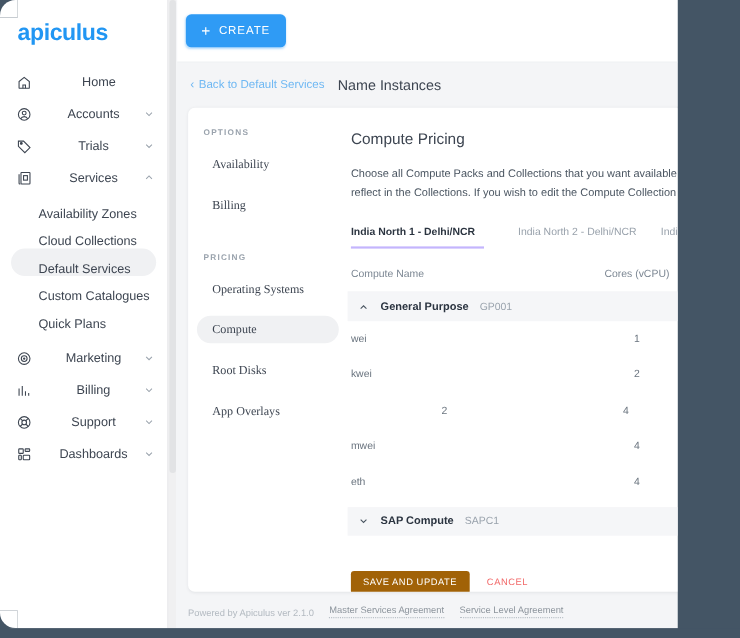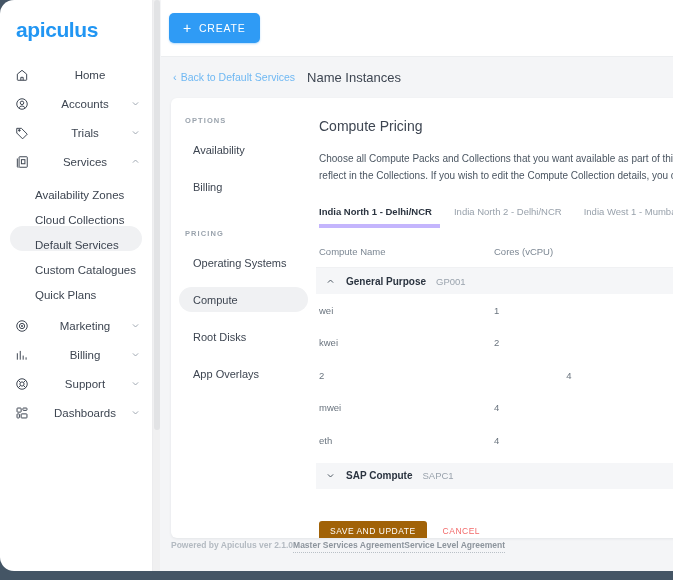--- a/index.html
+++ b/index.html
@@ -14,21 +14,21 @@
 
   
   #frame {
     position: absolute; inset: 0;
     background: #445565;
     overflow: hidden;
   }
   #screen {
     position: absolute;
     left: 0; top: 0;
-    width: 673px; height: 572px;
+    width: 616px; height: 572px;
     background: #f4f5f7;
     border-top-left-radius: 14px;
     border-bottom-left-radius: 14px;
     overflow: hidden;
   }
 
   
   #sidebar {
     position: absolute; left: 0; top: 0;
     width: 152px; height: 572px;
@@ -178,20 +178,21 @@
   .opt-item {
     height: 25px;
     display: flex; align-items: center;
     margin: 12px 8px;
     padding-left: 14px;
     font-size: 11px;
     color: #3d4551;
     border-radius: 13px;
     cursor: pointer;
     white-space: nowrap;
+    font-family: Liberation Serif, serif;
   }
   .opt-item.active { background: #f0f1f3; }
   .opt-gap { height: 18px; }
 
   #pricing-panel {
     position: absolute;
     left: 145px; top: 0;
     right: 0; height: 440px;
     padding: 20px 0 0 0;
   }
@@ -221,35 +222,35 @@
   .tab {
     font-size: 9.5px;
     color: #98a1ab;
     padding: 0 22px 7px 0;
     cursor: pointer;
     position: relative;
   }
   .tab.active {
     color: #2b3440;
     font-weight: 700;
-    border-bottom: 4px solid #c4b5fd;
+    border-bottom: 2px solid #c4b5fd;
     padding-right: 8px;
-    margin-right: 14px;
+    margin-right: 31px;
   }
 
   
   #thead {
     display: flex;
     padding: 18px 0 10px 3px;
     border-bottom: 1px solid #f0f1f3;
     font-size: 9.5px;
     color: #7c8793;
   }
   .col-name { width: 175px; }
-  .col-cores { width: 170px; }
+  .col-cores { width: 170px; text-align: center; }
   .col-ram { width: 160px; text-align: center; }
 
   .group-row {
     display: flex; align-items: center;
     height: 26px;
     background: #f5f6f8;
     padding-left: 8px;
     gap: 10px;
     cursor: pointer;
   }
@@ -297,25 +298,25 @@
     font-family: "Liberation Sans", sans-serif;
     cursor: pointer;
   }
 
   
   #footer {
     position: absolute;
     left: 0; bottom: 10px;
     right: 0;
     height: 22px;
-    display: flex; align-items: flex-start;
+    display: flex; align-items: flex-end;
+    gap: 14px;
     padding-left: 10px;
     font-size: 8.5px;
     color: #b3bac1;
-    font-weight: bold;
   }
   #footer .fl {
     color: #8d959d;
     border-bottom: 1px dotted #b9c0c7;
     padding-bottom: 2px;
     cursor: pointer;
     white-space: nowrap;
   }
   #footer .pw { white-space: nowrap; }
 

